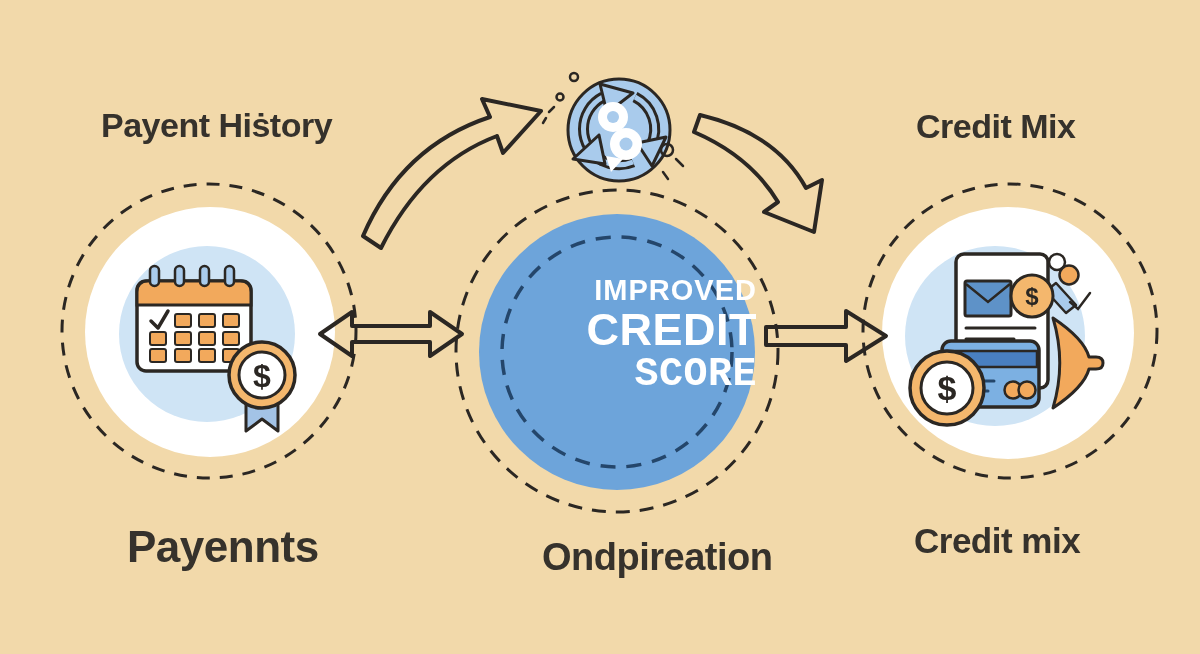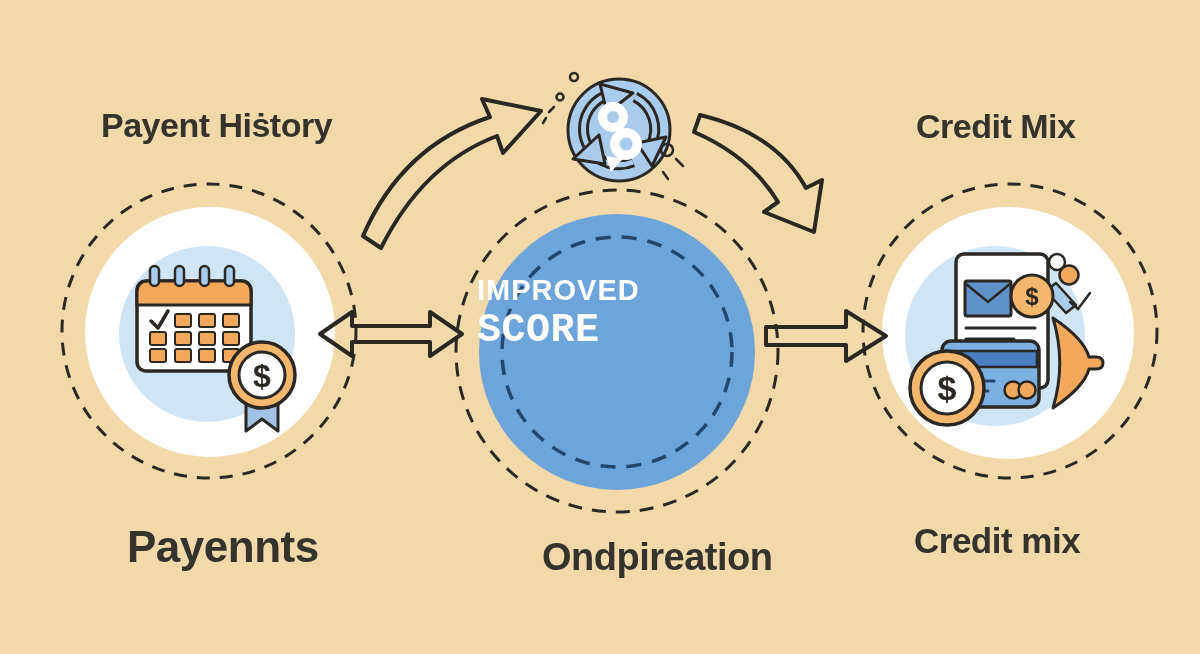--- a/index.html
+++ b/index.html
@@ -5,21 +5,21 @@
   html,body{margin:0;padding:0;}
   body{background:#f2d9aa;font-family:"Liberation Sans","DejaVu Sans",sans-serif;}
   .stage{position:relative;width:1200px;height:654px;background:#f2d9aa;overflow:hidden;}
   .stage svg{position:absolute;left:0;top:0;}
   .label{position:absolute;font-weight:700;color:#36322c;white-space:nowrap;}
   .title-left{left:101px;top:106px;font-size:34px;letter-spacing:-0.5px;text-align:right;}
   .title-right{left:916px;top:107px;font-size:34px;letter-spacing:-0.5px;}
   .cap-left{left:127px;top:522px;font-size:44px;letter-spacing:-0.5px;}
   .cap-center{left:498px;top:536px;font-size:38px;letter-spacing:-0.5px;margin-left:44px;}
   .cap-right{left:914px;top:521px;font-size:35px;letter-spacing:-0.5px;}
-  .center-text{position:absolute;left:477px;top:272px;width:280px;text-align:left;color:#ffffff;font-weight:700;}
+  .center-text{position:absolute;left:477px;top:272px;width:280px;text-align:right;color:#ffffff;font-weight:700;}
   .ct1{font-size:29px;line-height:36px;letter-spacing:1px;}
   .ct2{font-size:45px;line-height:44px;letter-spacing:0.5px;}
   .ct3{font-size:40px;line-height:46px;letter-spacing:0.5px;font-family:Liberation Mono, monospace;}
   .dollar{font-weight:700;fill:#2b2723;font-family:"Liberation Sans","DejaVu Sans",sans-serif;}
 </style>
 </head>
 <body>
 
 <div class="stage">
 
@@ -149,20 +149,21 @@
 
       <path d="M 766 327 L 846 327 L 846 311 L 886 336 L 846 361 L 846 345 L 766 345 Z"></path>
     </g>
   </svg>
 
   <div class="label title-left">Payent Hiṡtory</div>
   <div class="label title-right">Credit Mix</div>
 
   <div class="center-text">
     <div class="ct1">IMPROVED</div>
+    <div class="ct2">CREDIT</div>
     <div class="ct3">SCORE</div>
   </div>
 
   <div class="label cap-left">Payennts</div>
   <div class="label cap-center">Ondpireation</div>
   <div class="label cap-right">Credit mix</div>
 
 </div>
 
 </body></html>

